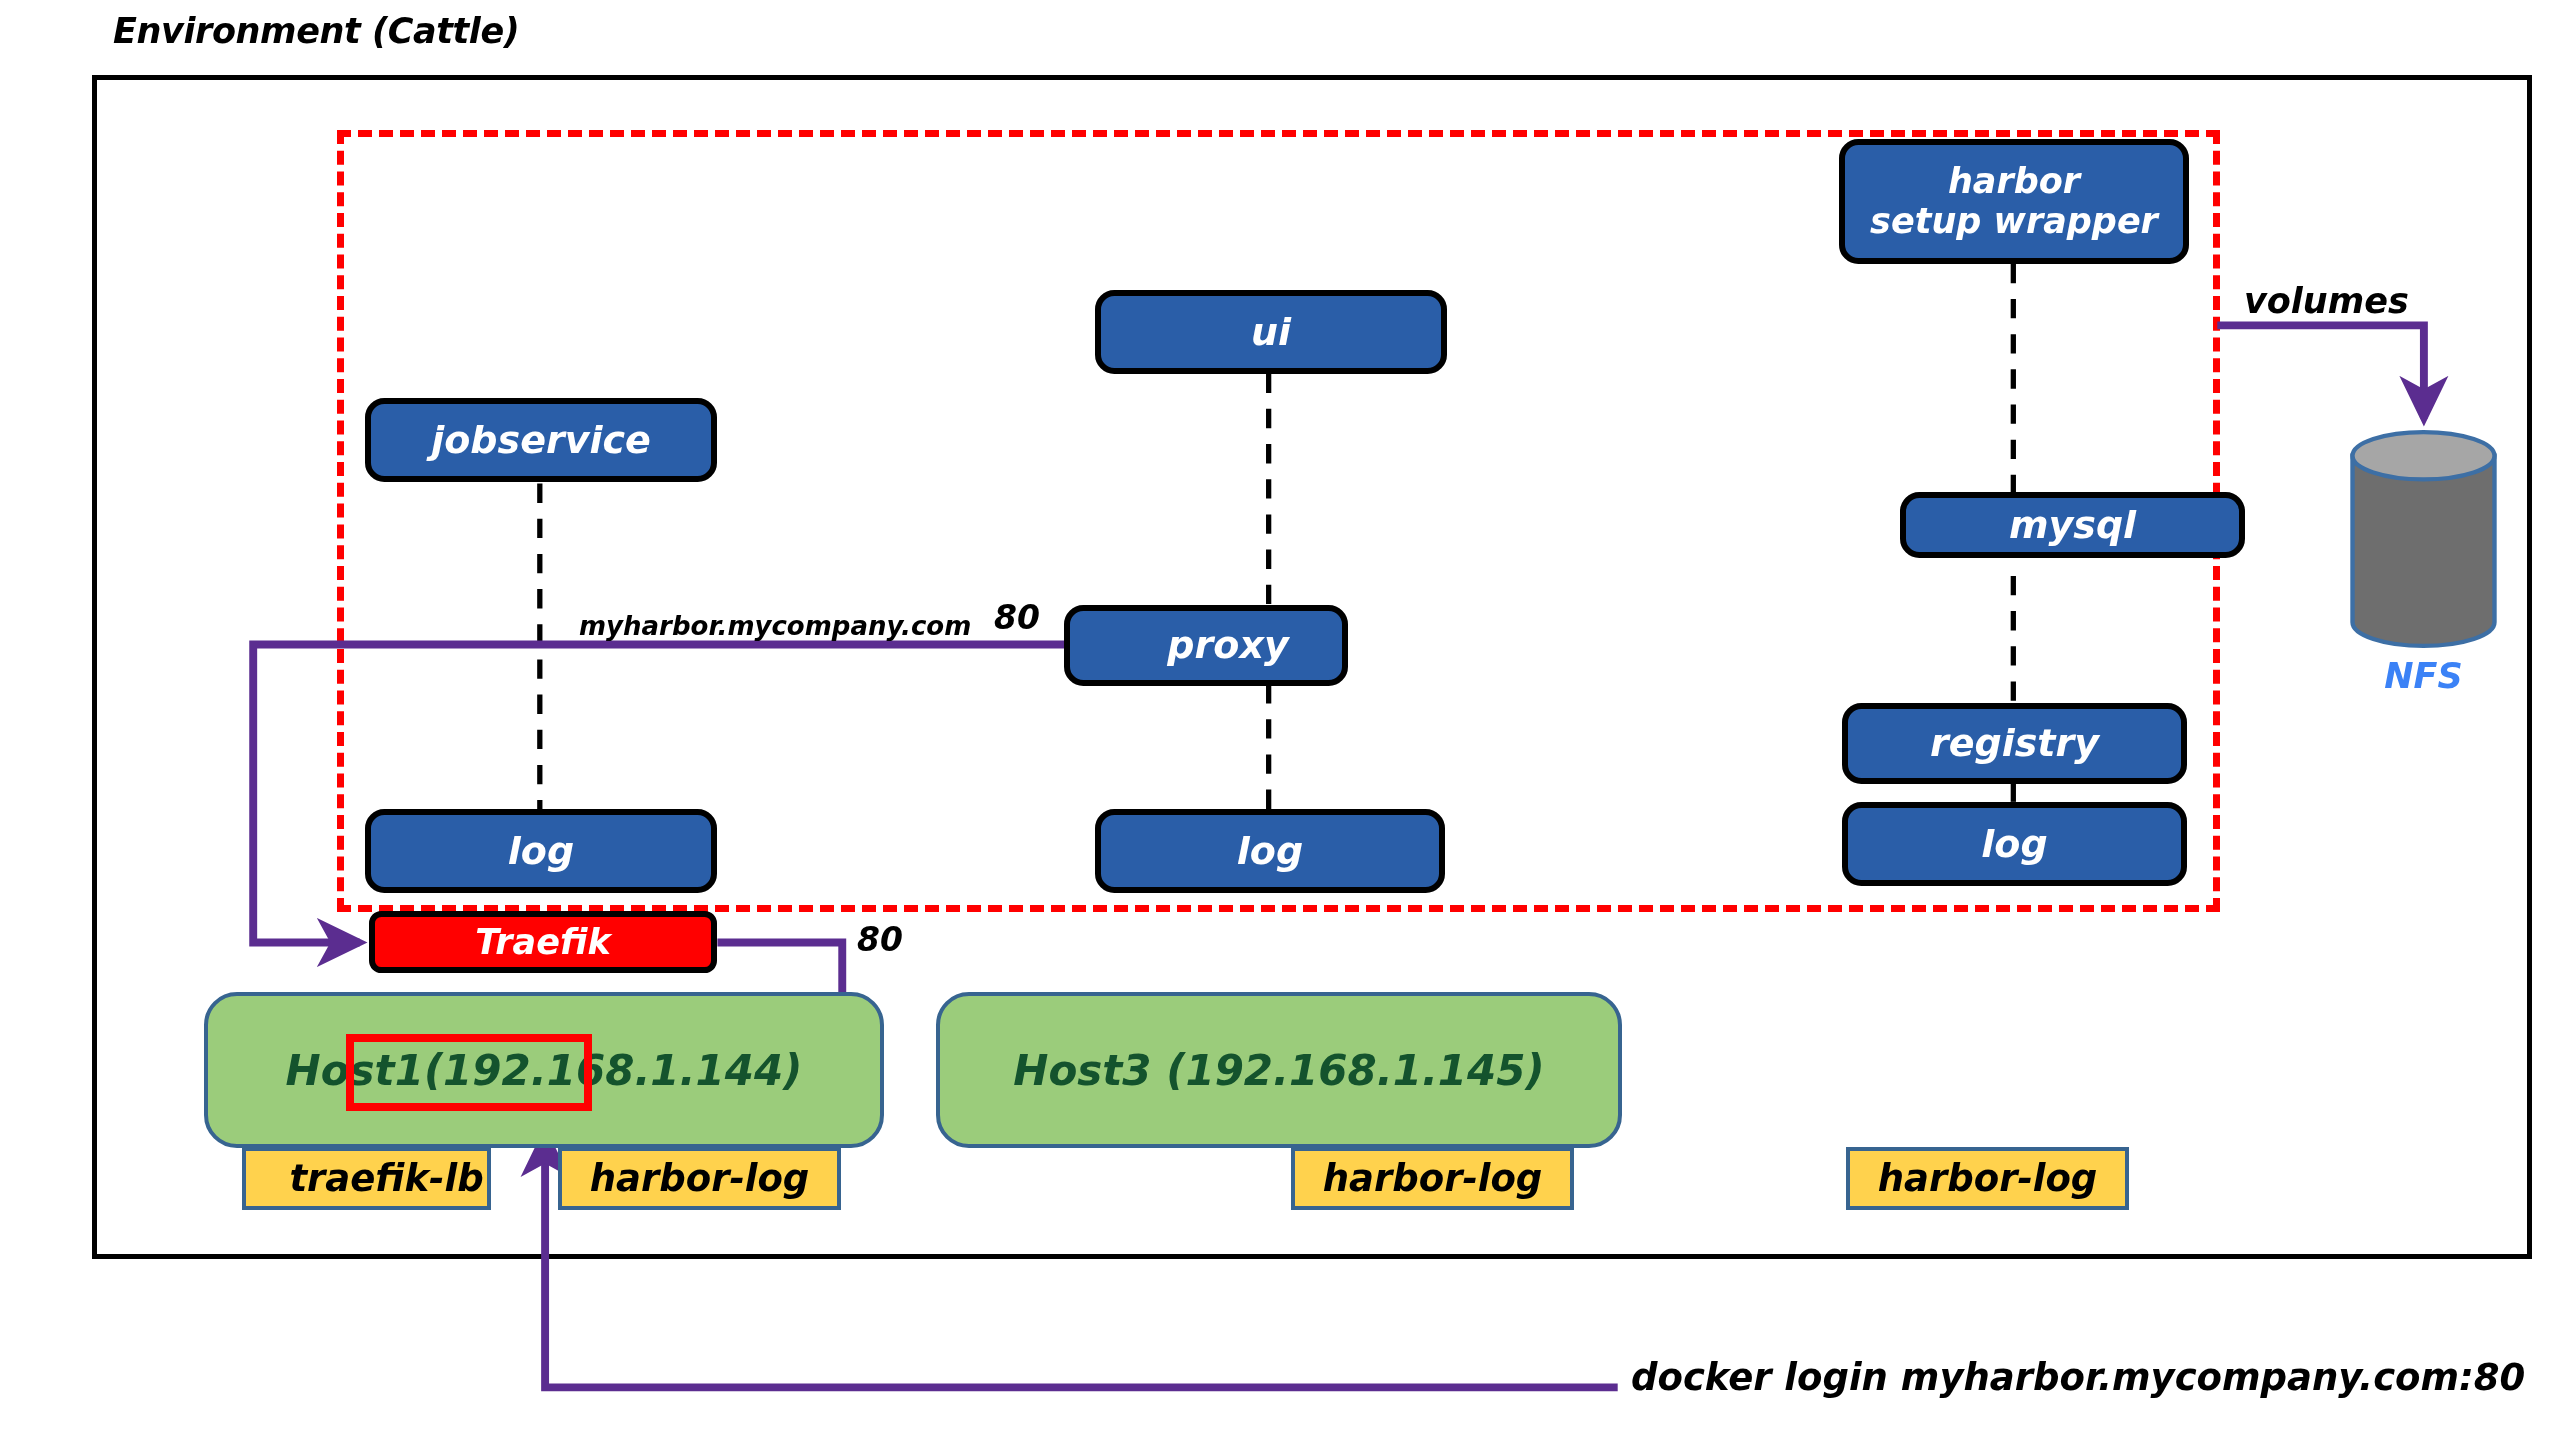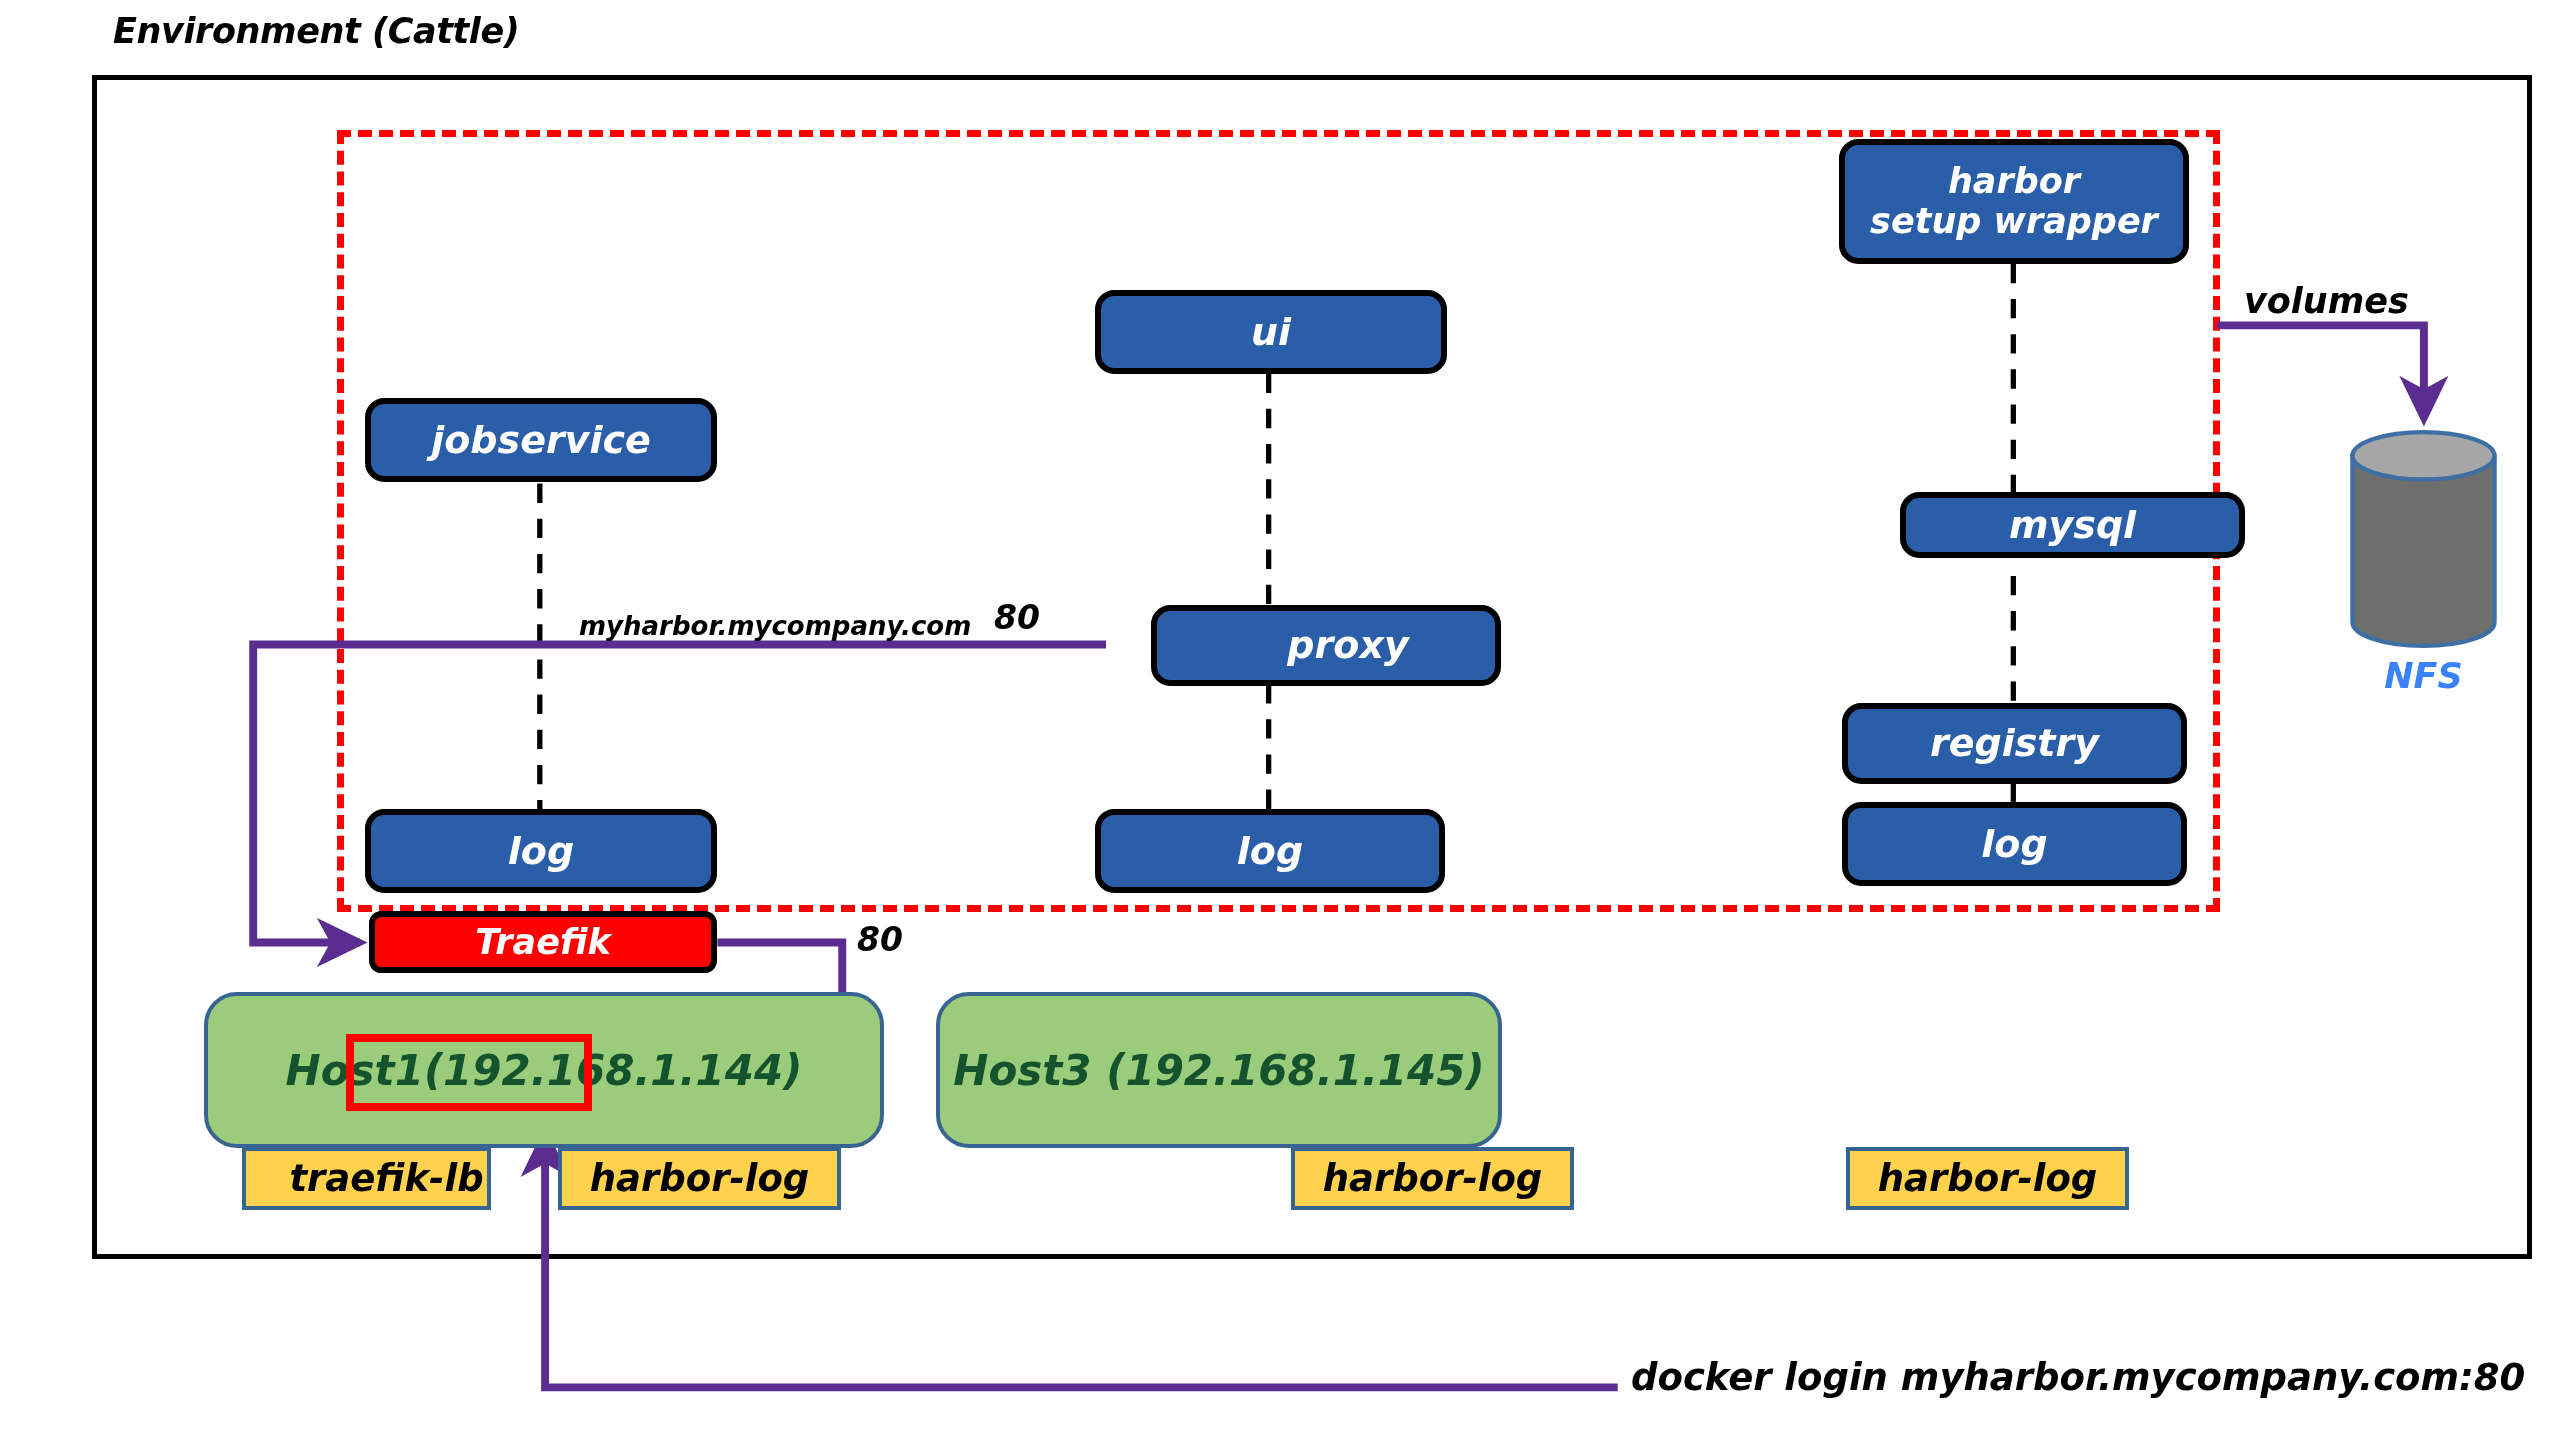--- a/index.html
+++ b/index.html
@@ -194,41 +194,41 @@
     <path d="M2522,370 L2757,370 L2757,476" fill="none" stroke="#5B2D90" stroke-width="9" marker-end="url(#arrow-purple)"></path>
   </svg>
 
   <div class="abs node" style="left:365px; top:398px; width:352px; height:84px;">jobservice</div>
 
   <div class="abs node" style="left:1095px; top:290px; width:352px; height:84px;">ui</div>
 
   <div class="abs node" style="left:1839px; top:139px; width:350px; height:125px; font-size:35px;">harbor
 setup wrapper</div>
 
-  <div class="abs node" style="left:1151px; top:605px; width:350px; height:81px;padding-left:44px;">proxy</div>
+  <div class="abs node" style="left:1064px; top:605px; width:284px; height:81px;padding-left:44px;">proxy</div>
 
   <div class="abs node" style="left:1900px; top:492px; width:345px; height:66px;">mysql</div>
 
   <div class="abs node" style="left:1842px; top:703px; width:345px; height:81px;">registry</div>
 
   <div class="abs node" style="left:365px; top:809px; width:352px; height:84px;">log</div>
 
   <div class="abs node" style="left:1095px; top:809px; width:350px; height:84px;">log</div>
 
   <div class="abs node" style="left:1842px; top:802px; width:345px; height:84px;">log</div>
 
   <div class="abs" id="traefik-node">Traefik</div>
 
   <div class="abs host" style="left:204px; top:992px; width:680px; height:156px;">
     <span class="host-label-inner">Host1 </span>
     <span class="host-label-inner">(192.168.1.144)</span>
   </div>
   <div class="abs" id="host1-ip-highlight"></div>
 
-  <div class="abs host" style="left:936px; top:992px; width:566px; height:156px;">Host3 (192.168.1.145)</div>
+  <div class="abs host" style="left:936px; top:992px; width:686px; height:156px;">Host3 (192.168.1.145)</div>
 
 
   <div class="abs tab" style="left:242px; top:1147px; width:249px; height:63px;padding-left:40px;">traefik-lb</div>
   <div class="abs tab" style="left:558px; top:1147px; width:283px; height:63px;">harbor-log</div>
 
   <div class="abs tab" style="left:1291px; top:1147px; width:283px; height:63px;">harbor-log</div>
 
   <div class="abs tab" style="left:1846px; top:1147px; width:283px; height:63px;">harbor-log</div>
 
   <svg class="abs" id="nfs-cylinder" viewBox="0 0 170 250" xmlns="http://www.w3.org/2000/svg">

